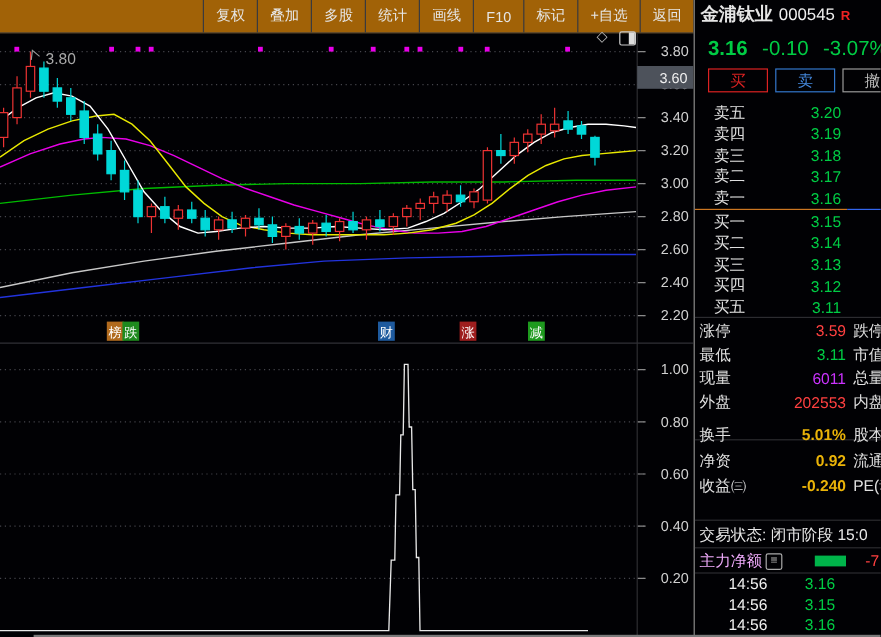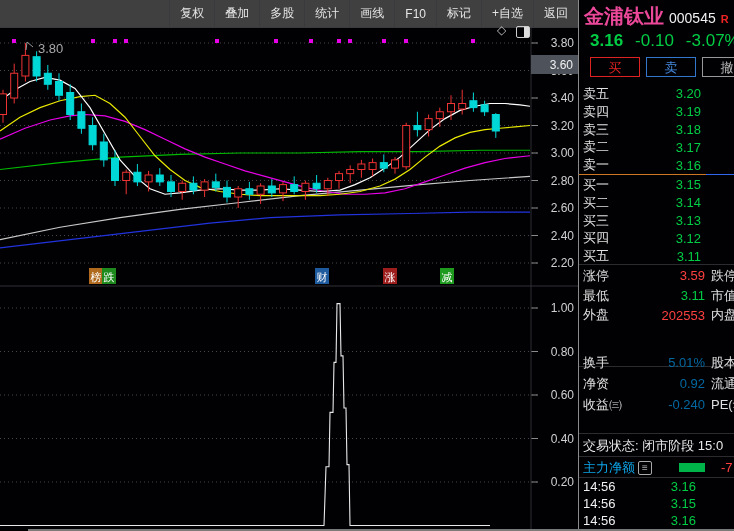--- a/index.html
+++ b/index.html
@@ -2,71 +2,71 @@
 <html><head>
 <meta charset="utf-8">
 <style>
   html,body{margin:0;padding:0;background:#000;}
   .app{position:relative;width:734px;height:531px;background:#010104;overflow:hidden;
        font-family:"Liberation Sans","DejaVu Sans",sans-serif;color:#ddd;}
   svg{font-family:"Liberation Sans","DejaVu Sans",sans-serif;}
 
   
   .topbar{position:absolute;left:0;top:0;width:578px;height:27px;border-bottom:1px solid #3a3a3e;
-          display:flex;justify-content:flex-end;align-items:stretch;background:#404040;}
+          display:flex;justify-content:flex-end;align-items:stretch;background:#a16207;}
   .tb{background:none;border:none;border-left:1px solid #3a3a3e;color:#e6e6e6;font-size:12px;
       padding:0 10px;cursor:pointer;white-space:nowrap;}
 
   
   .chart-area{position:absolute;left:0;top:28px;width:578px;height:503px;background:#010104;}
   .diamond-icon{position:absolute;left:497px;top:24px;color:#bbb;font-size:12px;line-height:13px;}
   .split-icon{position:absolute;left:516px;top:26px;width:12px;height:10px;border:1px solid #ccc;border-radius:2px;}
   .split-icon i{position:absolute;right:0;top:0;width:5px;height:10px;background:#ddd;}
 
   
   .right-panel{position:absolute;left:578px;top:0;width:156px;height:531px;border-left:1px solid #8a8a8a;
                background:#010104;overflow:hidden;font-size:13px;}
   .title-row{position:absolute;left:0;top:3px;width:100%;display:flex;align-items:baseline;padding-left:5px;gap:5px;}
-  .stock-name{color:#ec4899;font-size:20px;font-weight:bold;}
+  .stock-name{color:#e5e5e5;font-size:15px;font-weight:bold;}
   .stock-code{color:#f0f0f0;font-size:14px;}
   .r-flag{color:#ee2222;font-size:11px;font-weight:bold;}
   .price-row{position:absolute;left:0;top:31px;width:100%;display:flex;align-items:baseline;padding-left:11px;gap:12px;color:#00cc44;}
   .last-price{font-size:17px;font-weight:bold;}
   .chg{font-size:17px;}
   .btn-row{position:absolute;left:0;top:57px;width:100%;display:flex;gap:6px;padding-left:11px;}
   .trade-btn{width:50px;height:20px;background:none;font-size:13px;line-height:18px;flex:0 0 auto;cursor:pointer;}
   .buy-btn{border:1px solid #dd2222;color:#dd2222;}
   .sell-btn{border:1px solid #3377cc;color:#4488dd;}
   .cancel-btn{border:1px solid #999;color:#bbb;}
   .book{position:absolute;left:0;top:85px;width:100%;}
   .book-row{height:17.8px;display:flex;align-items:center;padding-left:4px;}
-  .book-row .lbl{color:#e0e0e0;}
+  .book-row .lbl{color:#e0e0e0;margin-left:12px;}
   .book-row .prc{margin-left:auto;margin-right:34px;color:#00cc44;}
   .mid-sep-o{position:absolute;left:0;top:174px;width:127px;height:1px;background:#cc7722;}
   .mid-sep-b{position:absolute;left:127px;top:174px;width:29px;height:1px;background:#3366ee;}
   .bids{position:absolute;left:0;top:176px;width:100%;}
   .hsep{position:absolute;left:0;width:100%;height:1px;background:#2c2c30;}
   .stats{position:absolute;left:0;top:266px;width:100%;}
   .stat-row{height:19.8px;display:flex;align-items:center;padding-left:4px;}
   .stat-row .lbl{color:#e0e0e0;white-space:nowrap;text-align:right;}
   .stat-row .val{margin-left:auto;text-align:left;}
   .stat-row .lbl2{width:28px;margin-left:6px;margin-right:-4px;color:#e0e0e0;white-space:nowrap;flex:0 0 auto;}
-  .val-red{color:#ff4040;} .val-green{color:#00cc44;} .val-magenta{color:#cc33ff;} .val-white{color:#0369a1;}
+  .val-red{color:#ff4040;} .val-green{color:#00cc44;} .val-magenta{color:#cc33ff;} .val-white{color:#eab308;font-weight:bold;}
   .stats2{position:absolute;left:0;top:352px;width:100%;}
   .stat-row2{height:21px;display:flex;align-items:center;padding-left:4px;}
   .status-line{position:absolute;left:0;top:436px;width:100%;height:20px;line-height:20px;padding-left:4px;
                color:#e8e8e8;white-space:nowrap;overflow:hidden;}
   .flow-row{position:absolute;left:0;top:458px;width:100%;height:19px;display:flex;align-items:center;padding-left:4px;}
-  .flow-row .lbl{color:#0ea5e9;text-align:right;}
+  .flow-row .lbl{color:#f0abfc;text-align:right;}
   .flow-icon{display:inline-block;width:12px;height:12px;border:1px solid #aaa;border-radius:2px;margin-left:3px;
              color:#aaa;font-size:10px;line-height:11px;text-align:center;}
   .flow-bar{position:absolute;left:100px;top:5px;width:26px;height:9px;background:#00b44a;}
   .flow-val{position:absolute;left:142px;color:#ff4040;white-space:nowrap;}
   .ticks{position:absolute;left:0;top:478px;width:100%;}
-  .tick-row{height:17px;display:flex;align-items:center;padding-left:4px;}
+  .tick-row{height:17px;display:flex;align-items:center;padding-left:4px;margin-left:24px;}
   .tick-row .tm{color:#f0f0f0;}
   .tick-row .prc{margin-left:auto;margin-right:39px;color:#00cc44;}
 
   .bottom-bar{position:absolute;left:28px;top:529px;width:706px;height:2px;background:#7a7a7a;z-index:6;}
 </style>
 </head>
 <body>
 
 <div class="app">
 
@@ -328,20 +328,25 @@
           <span class="lbl">涨停</span>
           <span class="val val-red">3.59</span>
           <span class="lbl2">跌停</span>
         </div>
       <div class="stat-row">
           <span class="lbl">最低</span>
           <span class="val val-green">3.11</span>
           <span class="lbl2">市值</span>
         </div>
       <div class="stat-row">
+          <span class="lbl">现量</span>
+          <span class="val val-magenta">6011</span>
+          <span class="lbl2">总量</span>
+        </div>
+      <div class="stat-row">
           <span class="lbl">外盘</span>
           <span class="val val-red">202553</span>
           <span class="lbl2">内盘</span>
         </div>
     </div>
 
     <div class="hsep" style="top:366px"></div>
     <div class="stats2">
       <div class="stat-row2 stat-row">
           <span class="lbl">换手</span>

